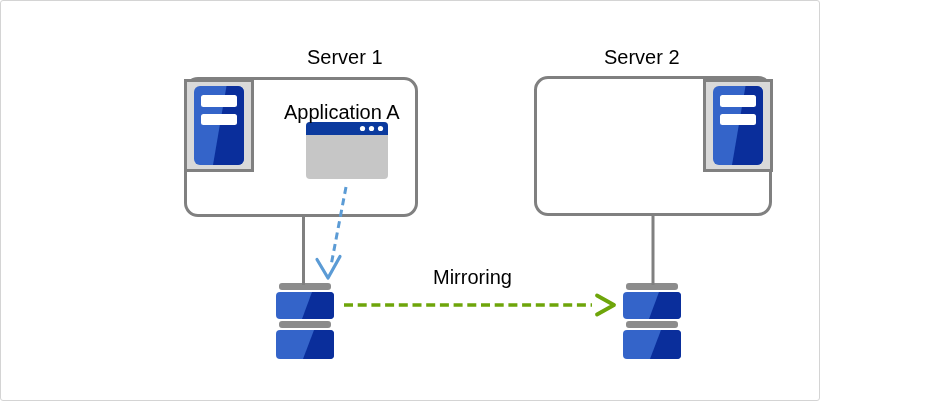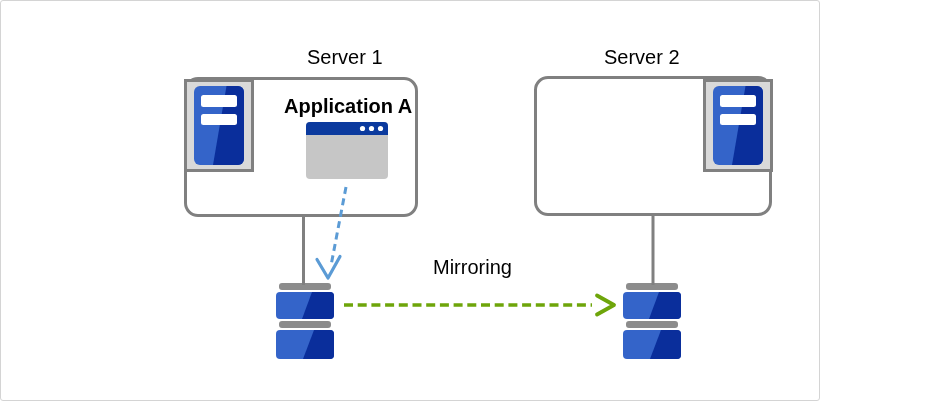--- a/index.html
+++ b/index.html
@@ -116,16 +116,16 @@
       <path class="arr-blue" d="M316,258.5 L327,277 L339,255.5" stroke-width="3.2" stroke-linecap="round" stroke-linejoin="round"></path>
     </g>
     <g>
       <line class="arr-green" x1="343" y1="304" x2="591" y2="304" stroke-width="3.4" stroke-dasharray="9 4.7"></line>
       <path class="arr-green" d="M596,294.5 L613,304 L596,313.5" stroke-width="3.8" stroke-linecap="round" stroke-linejoin="round"></path>
     </g>
   </svg>
 
   <div class="lbl" style="left:306px;top:46px;">Server 1</div>
   <div class="lbl" style="left:575px;top:46px;margin-left:28px;">Server 2</div>
-  <div class="lbl" style="left:283px;top:95px;font-weight:bold;">Application A</div>
-  <div class="lbl" style="left:432px;top:256px;">Mirroring</div>
+  <div class="lbl" style="left:283px;top:101px;">Application A</div>
+  <div class="lbl" style="left:432px;top:266px;">Mirroring</div>
 
 </div>
 
 </body></html>

